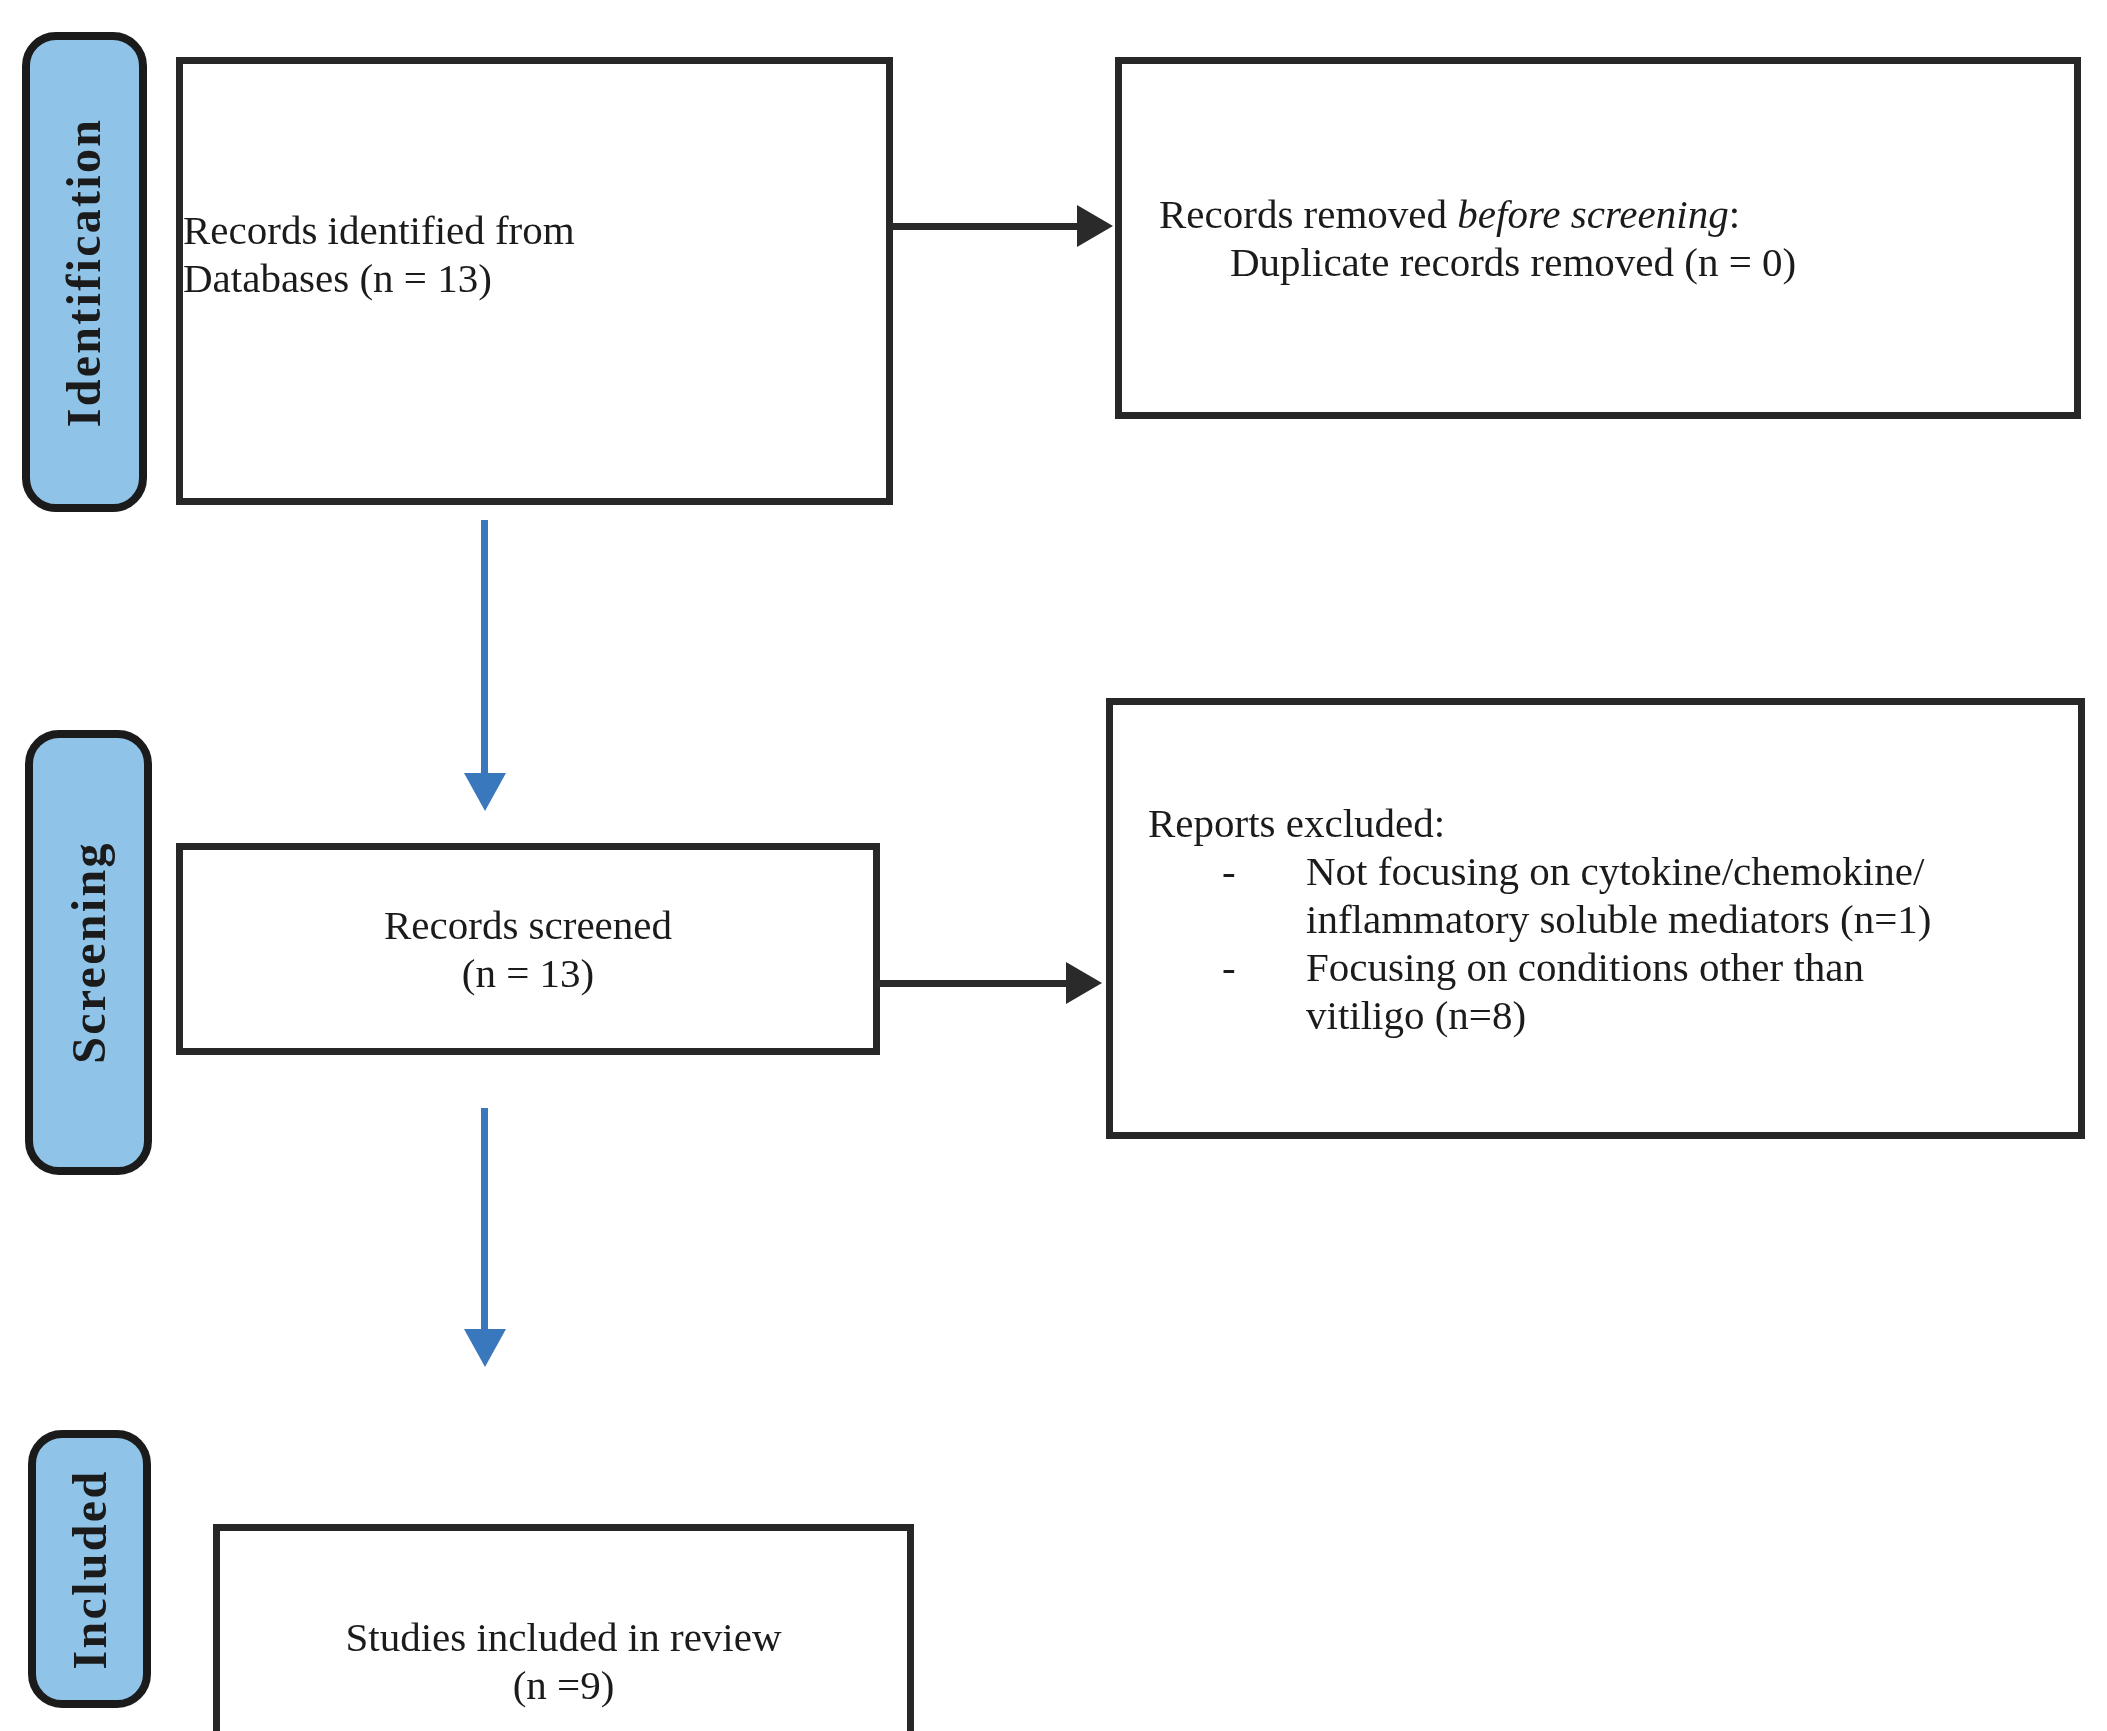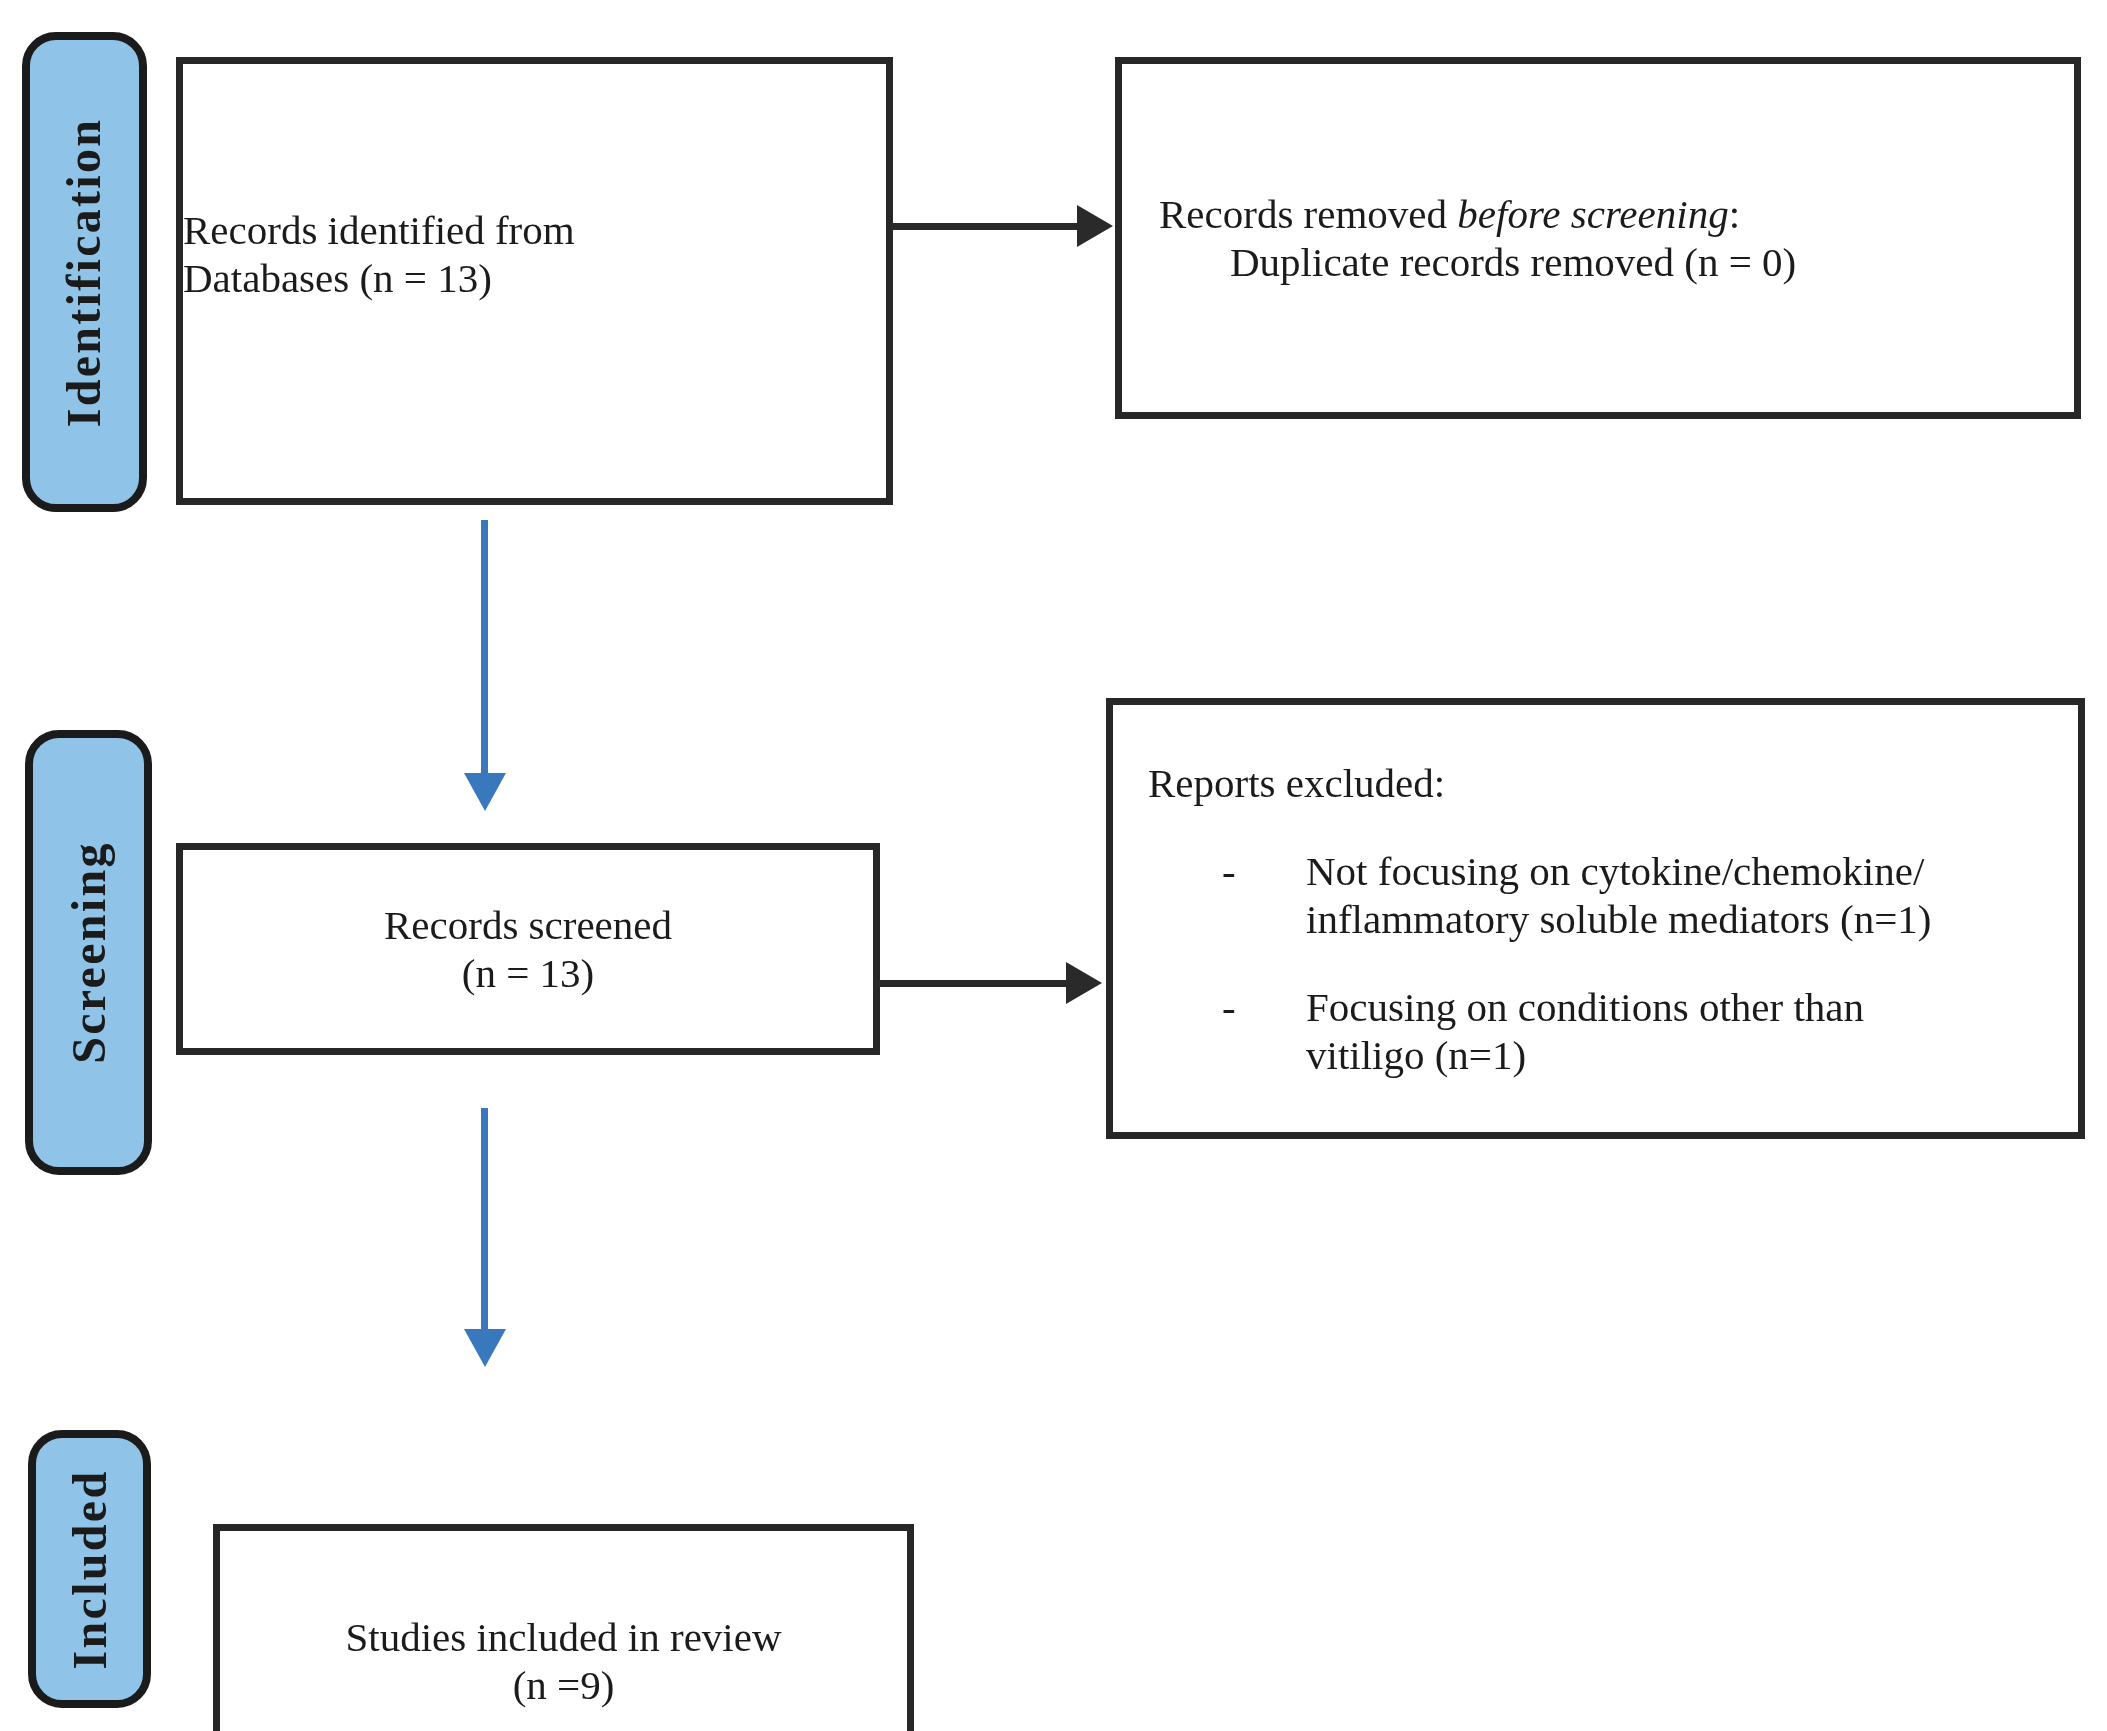--- a/index.html
+++ b/index.html
@@ -48,21 +48,21 @@
     justify-content: center;
     font-size: 41px;
     line-height: 48px;
   }
   .flow-box .line { display: block; }
 
   #box-identified { left: 176px;  top: 57px;   width: 717px;  height: 448px; padding-bottom: 54px; }
   #box-removed    { left: 1115px; top: 57px;   width: 966px; height: 362px; padding-left: 37px; padding-right: 12.3px; }
   #box-removed .indented { margin-left: 71px; }
   #box-screened   { left: 176px;  top: 843px; width: 704px;  height: 212px; text-align: center; }
-  #box-excluded   { left: 1106px; top: 698px;  width: 979px; height: 441px; padding-left: 35px; padding-right: 10.7px; gap: 40px; }
+  #box-excluded   { left: 1106px; top: 698px;  width: 979px; height: 441px; padding-left: 35px; padding-right: 10.7px; }
   #box-included   { left: 213px;  top: 1524px; width: 701px;  height: 274px; text-align: center; }
 
   .bullet { display: flex; align-items: flex-start; }
   .bullet .dash {
     flex: none;
     margin-left: 74px;
     width: 84px;
   }
   .bullet .btext { flex: 1; }
 
@@ -134,21 +134,21 @@
   </div>
 
   <div class="flow-box" id="box-excluded">
     <span class="line">Reports excluded:</span>
     <div class="bullet">
       <span class="dash">-</span>
       <span class="btext"><span>Not focusing on cytokine/chemokine/</span><br><span>inflammatory soluble mediators (n=1)</span></span>
     </div>
     <div class="bullet">
       <span class="dash">-</span>
-      <span class="btext"><span>Focusing on conditions other than</span><br><span>vitiligo (n=1)</span></span>
+      <span class="btext"><span>Focusing on conditions other than</span><br><span>vitiligo (n=8)</span></span>
     </div>
   </div>
 
   <div class="flow-box" id="box-included">
     <span class="line">Studies included in review</span>
     <span class="line">(n =9)</span>
   </div>
 
   <div class="arrow-h" id="arrow-identified-to-removed">
     <div class="shaft-h"></div>

